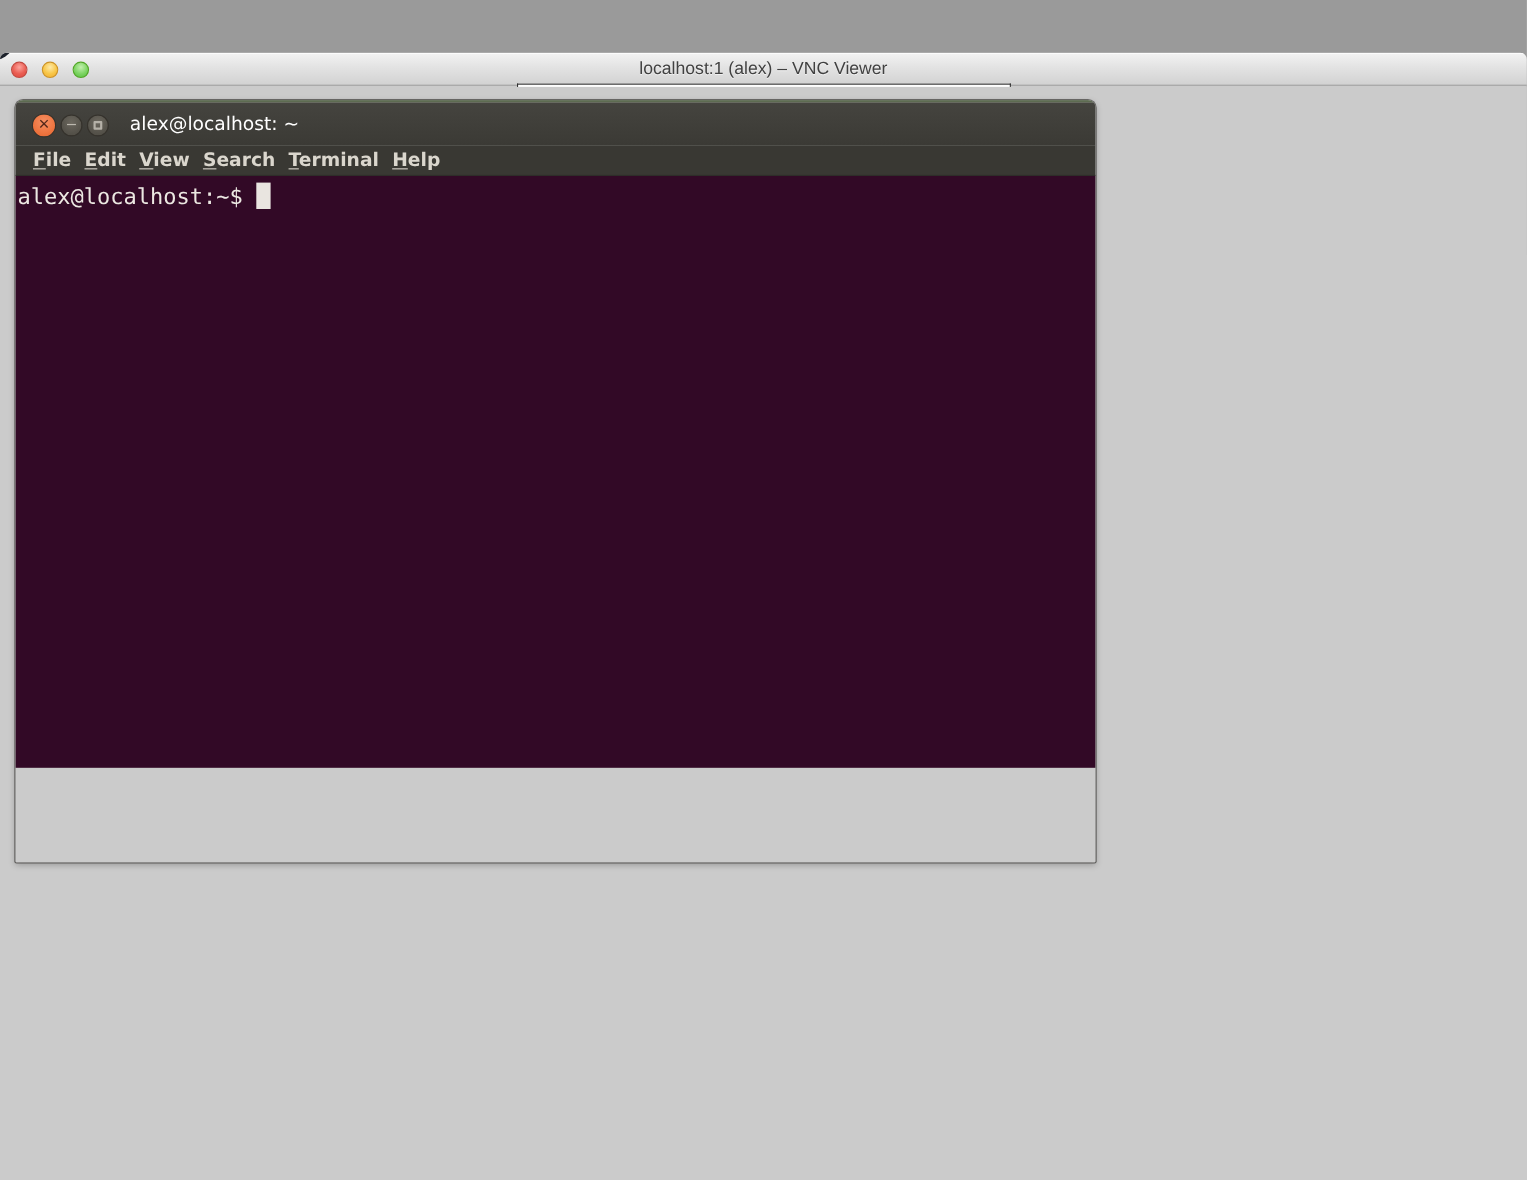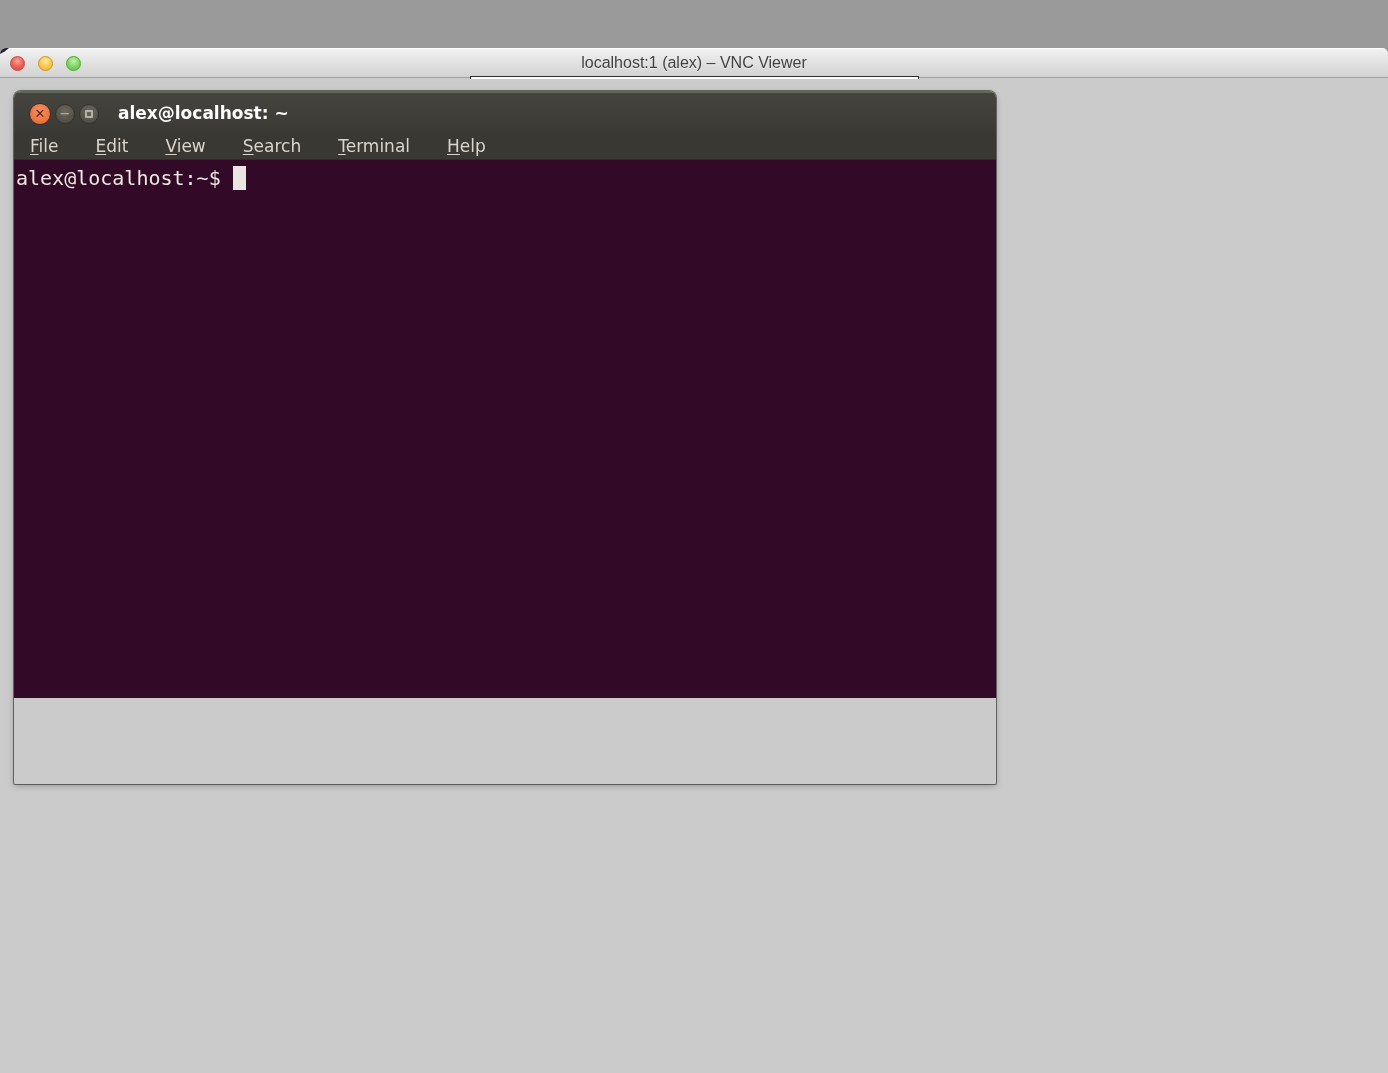--- a/index.html
+++ b/index.html
@@ -49,23 +49,23 @@
     border-top:2px solid #5d6b51;}
   .term-buttons{position:absolute;left:15px;top:0;height:41px;display:flex;align-items:center;gap:4px;}
   .term-btn{border-radius:50%;border:1px solid;display:flex;align-items:center;justify-content:center;
     font-family:"DejaVu Sans",sans-serif;cursor:default;padding:0;}
   .term-btn.close{width:22px;height:22px;background:radial-gradient(circle at 50% 35%,#f69064,var(--close_orange) 60%,#e4652f);
     border-color:#35322c;color:#54281a;font-size:13px;font-weight:bold;line-height:1;}
   .term-btn.minmax{width:20px;height:20px;background:radial-gradient(circle at 50% 35%,#6b675e,#55524a 65%,#4c4941);
     border-color:#35322c;color:#bdb9b0;font-size:13px;line-height:1;}
   .max-glyph{display:inline-block;width:8px;height:8px;border:2px solid #b5b1a8;border-radius:1px;}
   .term-title{position:absolute;left:104px;top:0;height:41px;line-height:40px;
-    font-family:"DejaVu Sans",sans-serif;font-weight:bold;font-size:17px;color:#ffffff;}
+    font-family:"DejaVu Sans",sans-serif;font-weight:normal;font-size:17px;color:#ffffff;}
   .term-menubar{height:28px;background:var(--terminal_menubar);display:flex;align-items:center;
-    padding-left:16px;gap:37px;border-bottom:1px solid #2e2d29;}
+    padding-left:16px;gap:12px;border-bottom:1px solid #2e2d29;font-weight:bold;}
   .menu-item{font-family:"DejaVu Sans",sans-serif;font-size:17px;color:#dad6cd;cursor:default;white-space:nowrap;}
   .menu-item .mn{text-decoration:underline;text-underline-offset:2px;}
   .term-screen{height:538px;background:var(--terminal_bg);padding:5px 2px;cursor:text;}
   .term-line{display:flex;align-items:center;height:26px;}
   .prompt{font-family:"DejaVu Sans Mono",monospace;font-size:20px;color:var(--prompt_text);
     white-space:pre;line-height:26px;}
   .cursor{display:inline-block;width:13px;height:24px;background:#e9e5e0;margin-left:12px;}
 </style>
 </head>
 <body>

